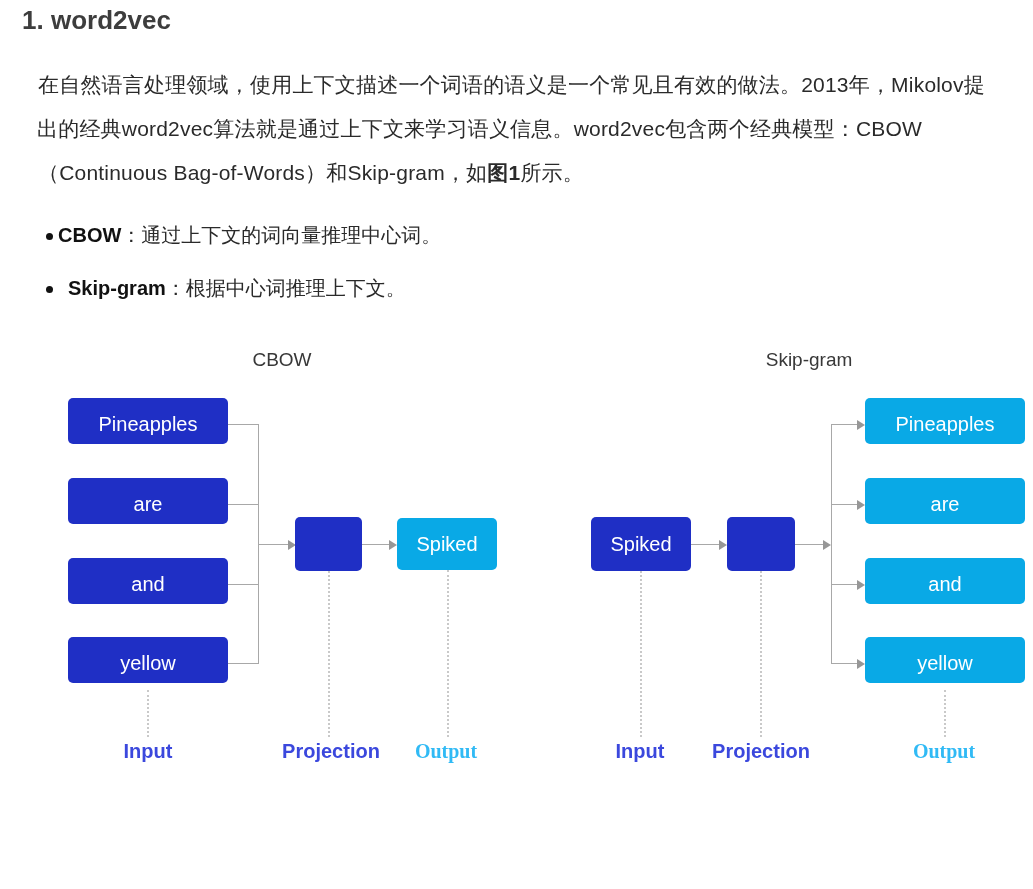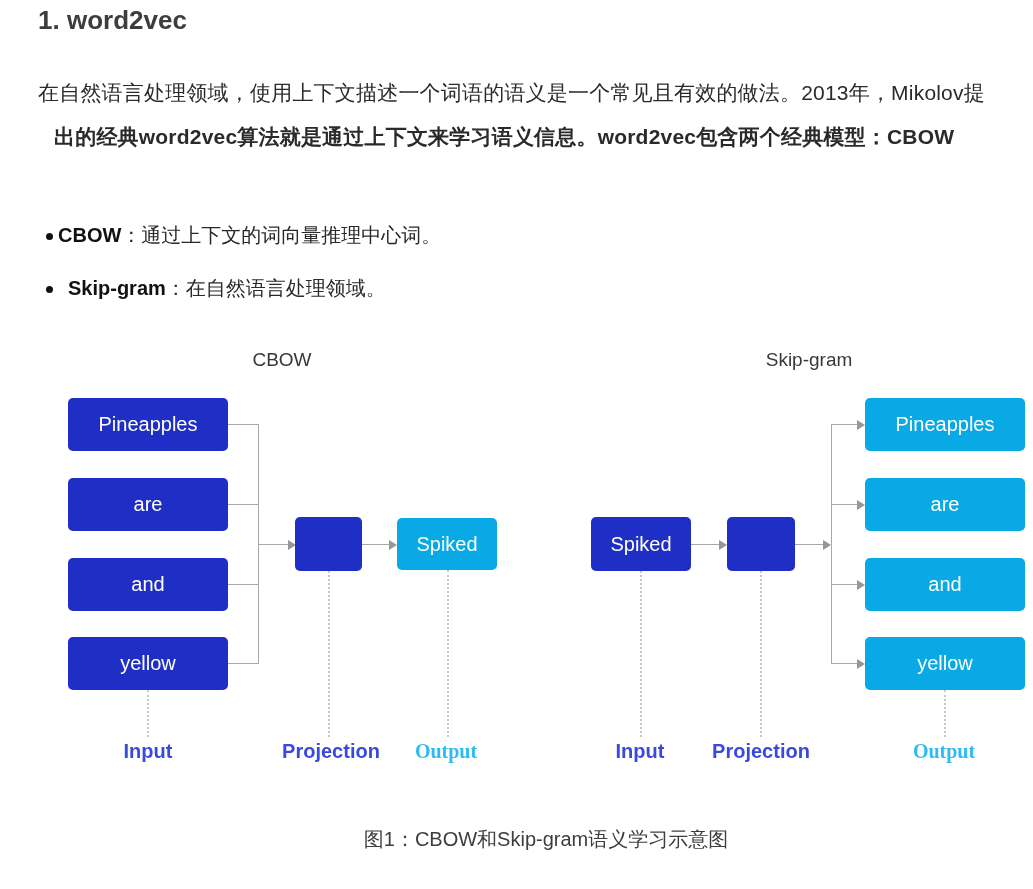--- a/index.html
+++ b/index.html
@@ -6,29 +6,29 @@
   .page{
     position:relative;
     width:1033px;height:889px;
     background:#ffffff;
     overflow:hidden;
     font-family:"Liberation Sans","DejaVu Sans",sans-serif;
     color:#262626;
   }
   .abs{position:absolute;}
   .h1{font-size:26px;font-weight:700;color:#3d3d3d;white-space:nowrap;}
-  .pline{font-size:21px;color:#2a2a2a;white-space:nowrap;letter-spacing:0.2px;margin-top:8px;}
+  .pline{font-size:21px;color:#2a2a2a;white-space:nowrap;letter-spacing:0.2px;}
   .pline b{font-weight:700;}
   .bullet-dot{width:7px;height:7px;border-radius:50%;background:#111;}
   .btext{font-size:20px;color:#2a2a2a;white-space:nowrap;}
   .btext b{font-weight:700;color:#111;}
   .diagram{position:absolute;left:0;top:340px;width:1033px;height:445px;}
   .dg-title{font-size:19px;color:#383838;white-space:nowrap;transform:translateX(-50%);}
   .wbox{
-    position:absolute;height:53px;border-radius:5px;
+    position:absolute;height:46px;border-radius:5px;
     color:#ffffff;font-size:20px;text-align:center;line-height:53px;
     white-space:nowrap;
   }
   .dark{background:var(--context-blue,#1f2fc5);}
   .cyan{background:var(--center-cyan,#09a9e6);}
   .hline{position:absolute;height:1px;background:var(--line-gray,#a8a8a8);}
   .vline{position:absolute;width:1px;background:var(--line-gray,#a8a8a8);}
   .ah{
     position:absolute;width:0;height:0;
     border-top:5px solid transparent;border-bottom:5px solid transparent;
@@ -42,32 +42,35 @@
   .lbl-indigo{color:var(--label-indigo,#3b48dd);text-align:center;}
   .lbl-cyan{color:var(--label-cyan,#30baf5);font-family:Liberation Serif, serif;}
   .caption{font-size:20px;color:#3d3d3d;white-space:nowrap;transform:translateX(-50%);}
   .watermark{font-size:19px;color:#b8b8b8;white-space:nowrap;}
 </style>
 </head>
 <body>
 
 <div class="page">
 
-  <div class="abs h1" style="left:38px;top:5px;">1. word2vec</div>
+  <div class="abs h1" style="left:22px;top:5px;">1. word2vec</div>
 
   <div class="abs pline" style="left:38px;top:71px;">在自然语言处理领域，使用上下文描述一个词语的语义是一个常见且有效的做法。2013年，Mikolov提</div>
-  <div class="abs pline" style="left:54px;top:115px;font-weight:bold;">出的经典word2vec算法就是通过上下文来学习语义信息。word2vec包含两个经典模型：CBOW</div>
+  <div class="abs pline" style="left:37px;top:115px;">出的经典word2vec算法就是通过上下文来学习语义信息。word2vec包含两个经典模型：CBOW</div>
+  <div class="abs pline" style="left:38px;top:159px;">
+    <span>（Continuous Bag-of-Words）和Skip-gram，如</span><b>图1</b><span>所示。</span>
+  </div>
 
   <div class="abs bullet-dot" style="left:46px;top:233px;"></div>
   <div class="abs btext" style="left:58px;top:222px;">
     <b>CBOW</b><span>：</span><span>通过上下文的词向量推理中心词。</span>
   </div>
   <div class="abs bullet-dot" style="left:46px;top:286px;"></div>
   <div class="abs btext" style="left:68px;top:275px;">
-    <b>Skip-gram</b><span>：</span><span>在自然语言处理领域。</span>
+    <b>Skip-gram</b><span>：</span><span>根据中心词推理上下文。</span>
   </div>
 
   <div class="diagram">
 
     <div class="abs dg-title" style="left:282px;top:9px;">CBOW</div>
     <div class="abs dg-title" style="left:809px;top:9px;">Skip-gram</div>
 
     <div class="wbox dark" style="left:68px;top:58px;width:160px;">Pineapples</div>
     <div class="wbox dark" style="left:68px;top:138px;width:160px;">are</div>
     <div class="wbox dark" style="left:68px;top:218px;width:160px;">and</div>
@@ -124,16 +127,15 @@
 
     <div class="dot-v" style="left:640px;top:231px;height:166px;"></div>
     <div class="dot-v" style="left:760px;top:231px;height:166px;"></div>
     <div class="dot-v" style="left:944px;top:350px;height:47px;"></div>
 
     <div class="axis-label lbl-indigo" style="left:640px;">Input</div>
     <div class="axis-label lbl-indigo" style="left:761px;">Projection</div>
     <div class="axis-label lbl-cyan" style="left:944px;">Output</div>
   </div>
 
-  <div class="abs caption" style="left:546px;top:826px;">图1：CBOW和Skip-gram语义学习示意图</div>
 
 
 </div>
 
 </body></html>

